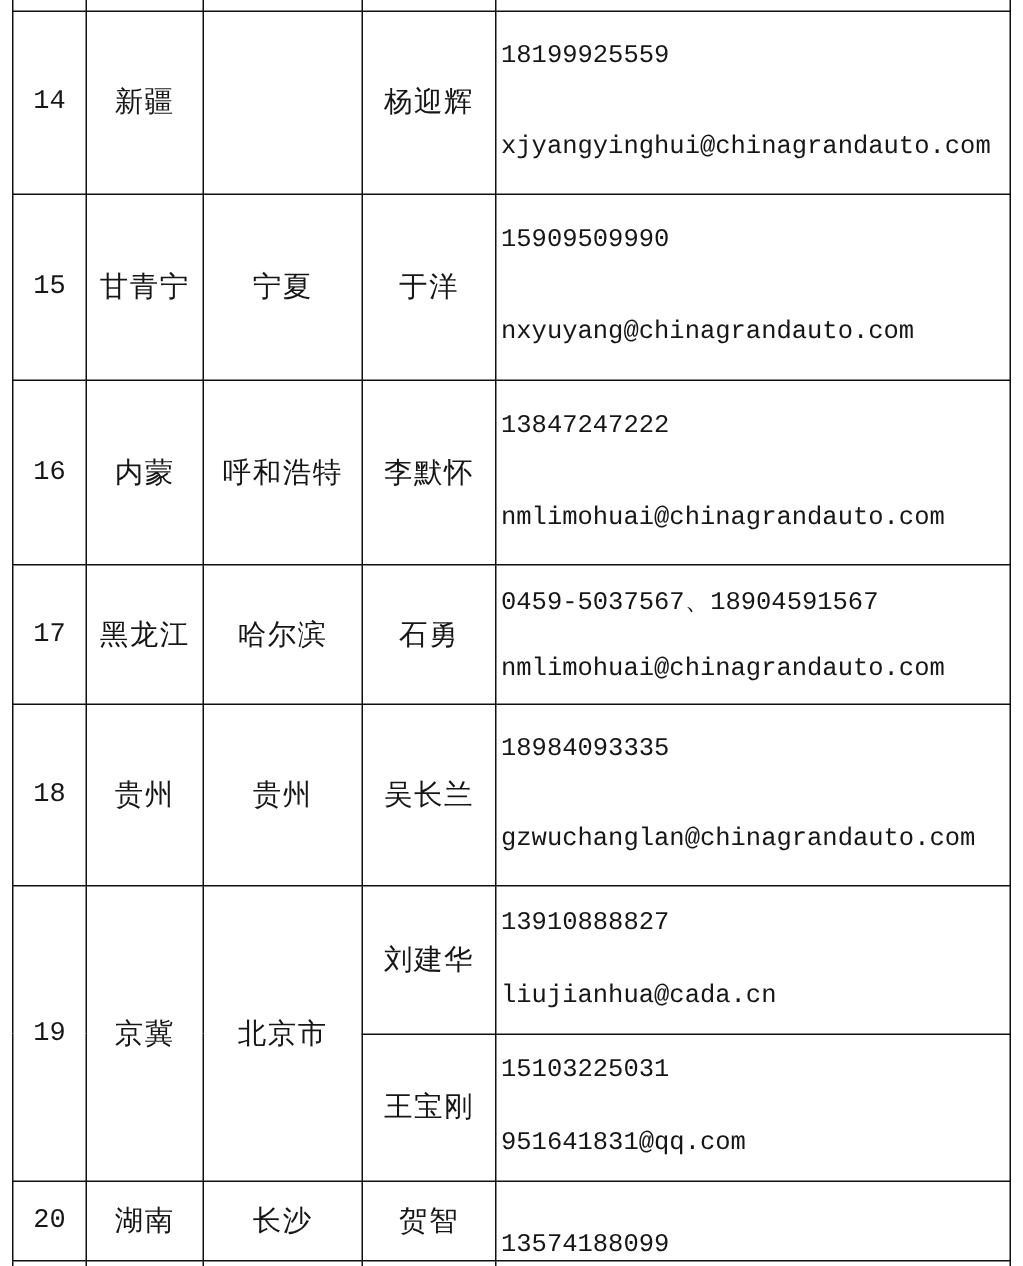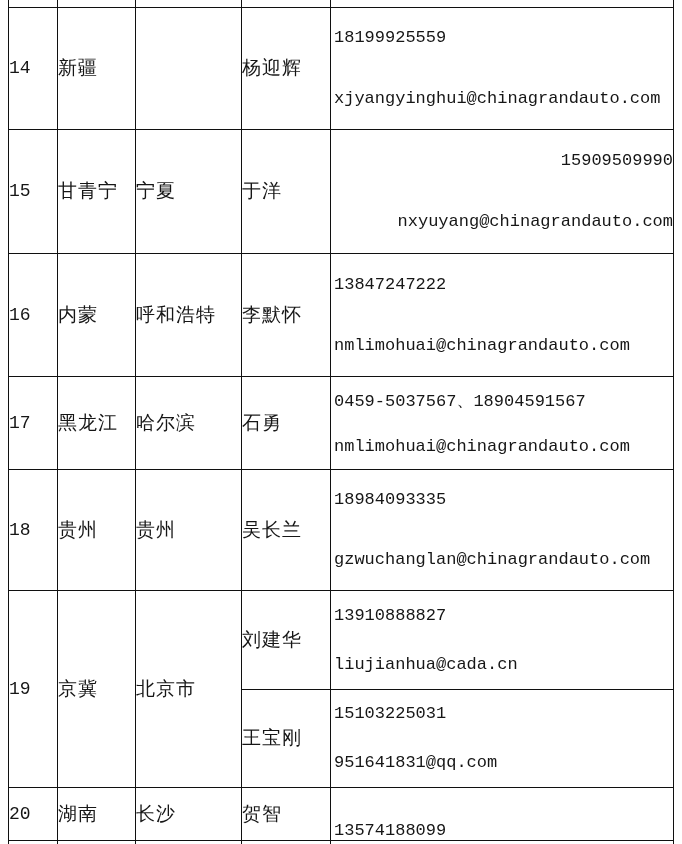--- a/index.html
+++ b/index.html
@@ -16,21 +16,21 @@
   }
   table.contacts {
     border-collapse: collapse;
     table-layout: fixed;
     margin-left: 8px;
     width: 665px;
   }
   td {
     border: 1px solid #101010;
     padding: 0;
-    text-align: left;
+    text-align: center;
     vertical-align: middle;
     overflow: hidden;
   }
   
   tr.partial-top td { border-top: none; }
   tr.partial-bottom td { border-bottom: none; }
 
   tr.r14  { height: 121px; }
   tr.r15  { height: 123px; }
   tr.r16  { height: 122px; }
@@ -59,21 +59,21 @@
   }
   .cwrap {
     display: flex;
     flex-direction: column;
     justify-content: space-around;
     padding-left: 3px;
     box-sizing: border-box;
   }
   .cwrap.single { justify-content: flex-end; }
   .h121 { height: 121px; }
-  .h123 { height: 123px; align-items: flex-end; }
+  .h123 { height: 123px; }
   .h122 { height: 122px; }
   .h92  { height: 92px;  }
   .h120 { height: 120px; }
   .h98  { height: 98px;  }
   .h97  { height: 97px;  }
   .h52  { height: 52px;  }
   .line { white-space: nowrap; }
 </style>
 </head>
 <body>

